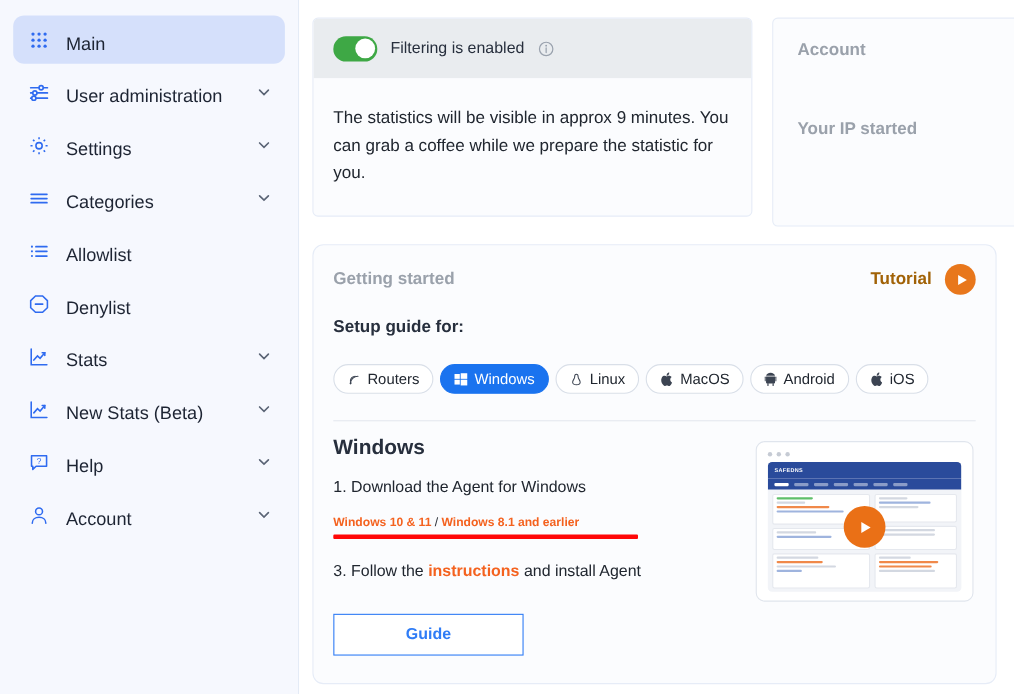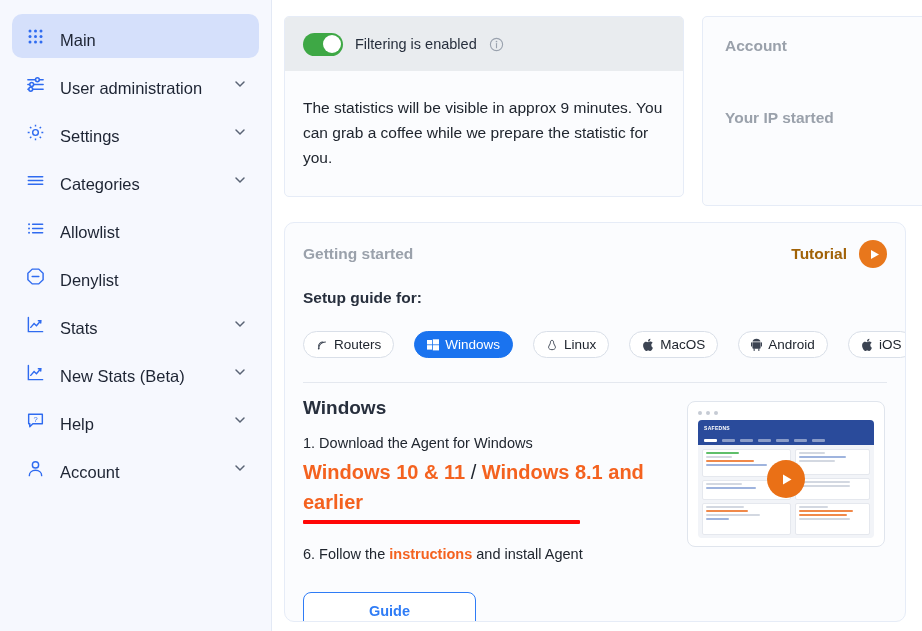--- a/index.html
+++ b/index.html
@@ -118,21 +118,21 @@
     width: 28px; height: 28px; border-radius: 50%;
     background: #e8771c; display: flex; align-items: center; justify-content: center;
   }
   .play-btn svg { margin-left: 2px; }
 
   .setup-label {
     font-size: 15.5px; color: #272f3d; font-weight: 700;
     margin-top: 4px;
   }
 
-  .tabs { display: flex; gap: 20px; margin-top: 24px; flex-wrap: nowrap; }
+  .tabs { display: flex; gap: 6px; margin-top: 24px; flex-wrap: nowrap; }
   .tab {
     height: 27px;
     border: 1px solid #d9dfe8;
     border-radius: 14px;
     background: #fff;
     display: flex; align-items: center; gap: 6px;
     padding: 0 12px;
     font-size: 13.5px;
     color: #20262f;
     cursor: pointer;
@@ -145,31 +145,31 @@
 
   .divider { height: 1px; background: #e4e8ef; margin-top: 24px; }
 
   .section-body { display: flex; gap: 0; margin-top: 14px; }
   .sec-left { flex: 1 1 auto; min-width: 0; }
   .os-heading { font-size: 19px; font-weight: 700; color: #272f3d; }
   .step {
     font-size: 14.5px; color: #20262f; margin-top: 14px; line-height: 1.5;
   }
   .step2 { margin-top: 20px; }
-  .dl-links { font-size: 20px; font-weight: 700; margin-top: 2px; }
+  .dl-links { font-size: 11px; font-weight: 700; margin-top: 12px; }
   .lnk { color: #f4621f; text-decoration: none; cursor: pointer; font-weight: 700; }
   .slash { color: #20262f; font-weight: 400; }
   .lnk-inline { color: #f4621f; font-weight: 700; cursor: pointer; margin-top: 32px; }
   .red-underline {
     height: 4px; background: #ff0707; width: 277px; margin-top: 3px; border-radius: 1px;
   }
   .guide-btn {
     margin-top: 26px;
     width: 173px; height: 38px;
-    border: 1px solid #2f7cf6; border-radius: 8px;
+    border: 1px solid #2f7cf6; border-radius: 0;
     background: #fff;
     color: #2f7cf6; font-size: 14.5px; font-weight: 700;
     display: flex; align-items: center; justify-content: center;
     cursor: pointer;
   }
 
   
   .video-wrap { flex: 0 0 200px; padding-top: 4px; }
   .tablet {
     width: 198px; height: 146px;
@@ -499,21 +499,21 @@
 
           <div class="step">
             <span>1. Download the Agent for Windows</span>
             <div class="dl-links">
               <span class="lnk">Windows 10 &amp; 11</span><span class="slash"> / </span><span class="lnk">Windows 8.1 and earlier</span>
             </div>
             <div class="red-underline"></div>
           </div>
 
           <div class="step step2">
-            <span>6. Follow the </span><span class="lnk-inline">instructions</span><span> and install Agent</span>
+            <span>3. Follow the </span><span class="lnk-inline">instructions</span><span> and install Agent</span>
           </div>
 
           <div class="guide-btn">Guide</div>
         </div>
 
         <div class="video-wrap">
           <div class="tablet">
             <div class="tb-dots">
                 <i></i>
                 <i></i>

